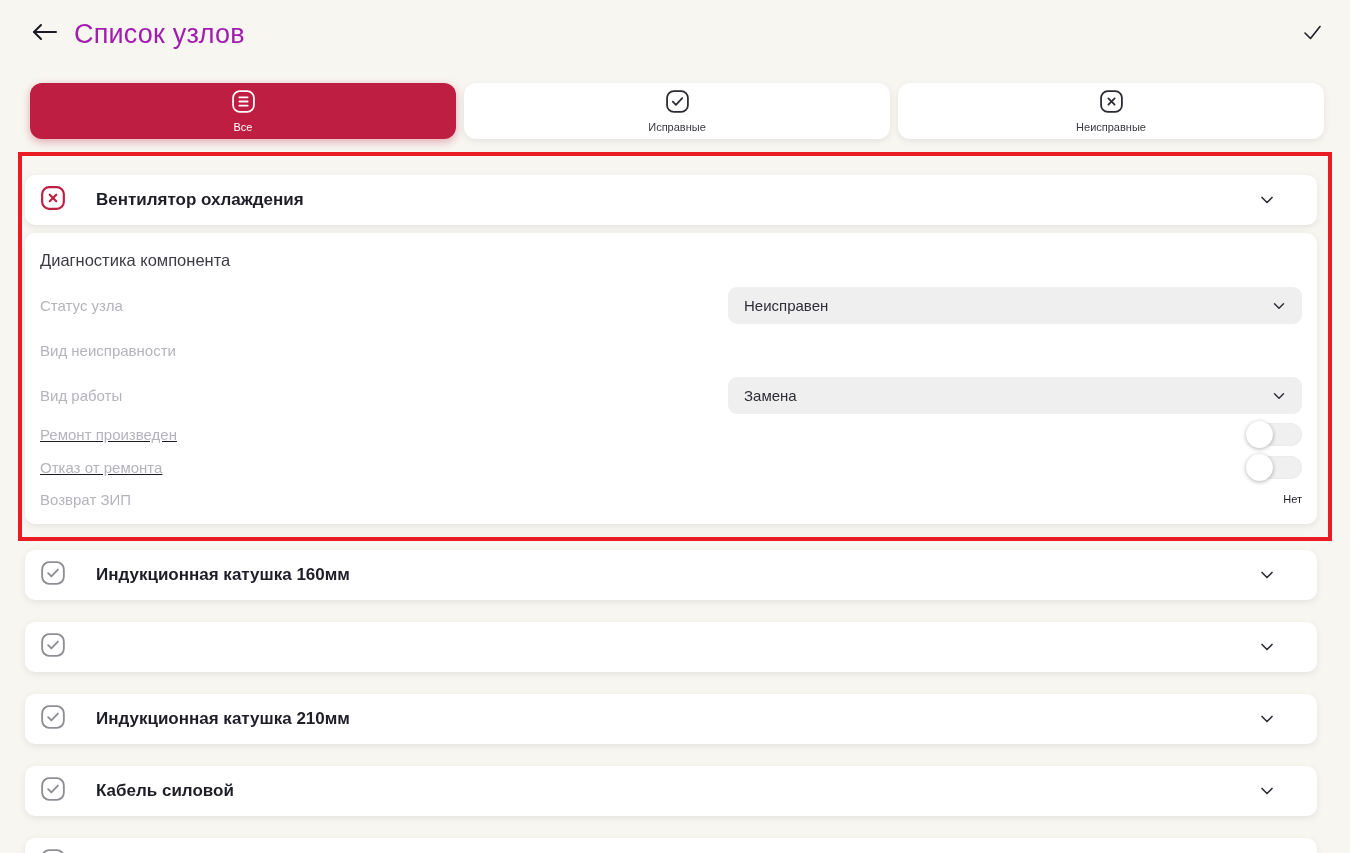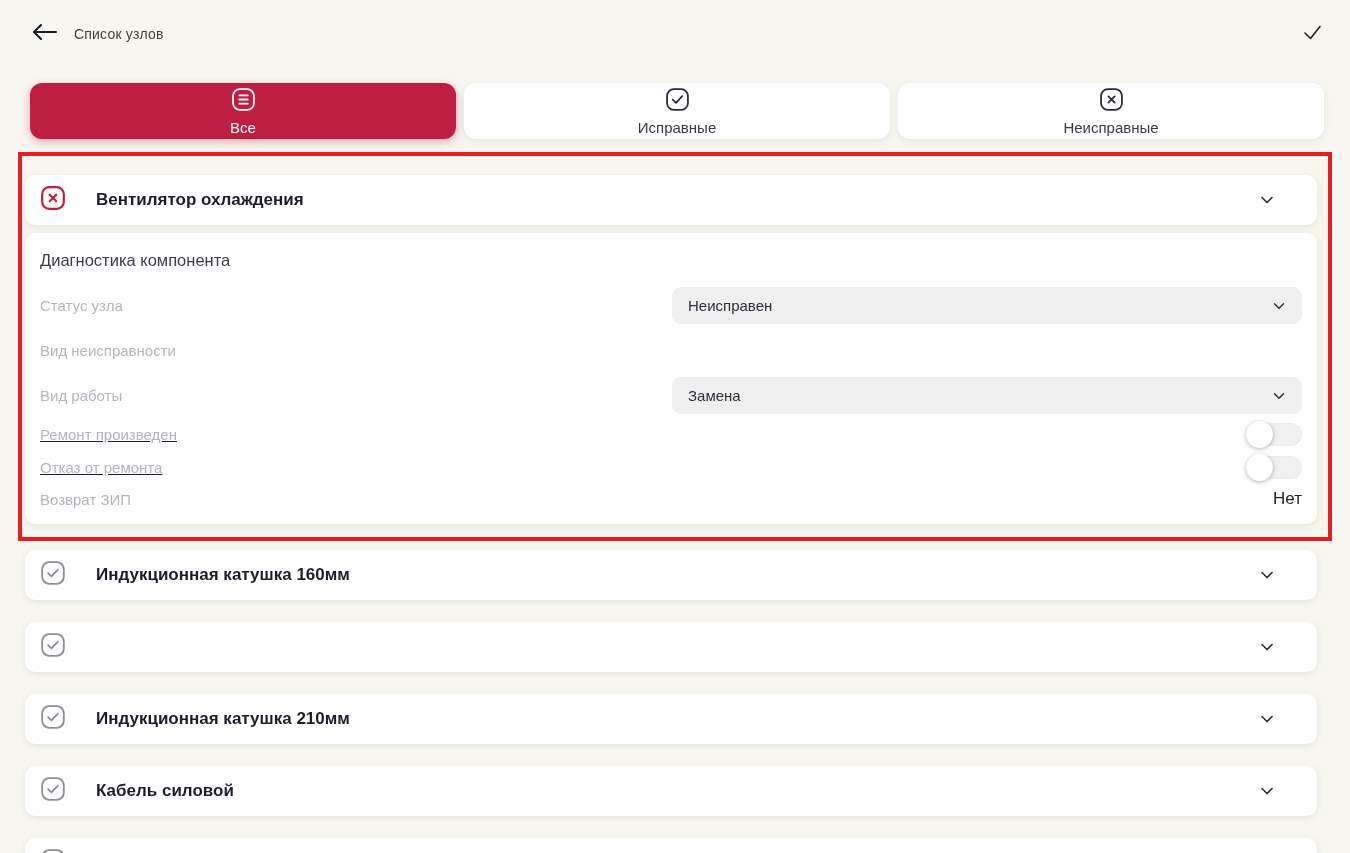--- a/index.html
+++ b/index.html
@@ -11,35 +11,35 @@
     position: relative;
     color: #1C1C26;
   }
 
   
   .app-header {
     position: absolute; top: 14px; left: 30px; right: 25px; height: 40px;
     display: flex; align-items: center;
   }
   .back-btn { display: flex; align-items: center; cursor: pointer; margin-right: 16px; }
-  .page-title { font-size: 14px; font-weight: 400; color: #404040; letter-spacing: .2px; }
+  .page-title { font-size: 27px; font-weight: 400; color: #a21caf; letter-spacing: .2px; }
   .confirm-btn { margin-left: auto; display: flex; align-items: center; cursor: pointer; }
 
   
   .tabs {
     position: absolute; top: 83px; left: 30px; width: 1294px; height: 56px;
     display: flex; gap: 8px;
   }
   .tab {
     flex: 1; border-radius: 12px; background: #FFFFFF;
     box-shadow: 0 2px 6px rgba(60,60,60,.10);
     display: flex; flex-direction: column; align-items: center; justify-content: center;
     gap: 3px; cursor: pointer;
   }
-  .tab .tab-label { font-size: 15px; color: #3A3A44; }
+  .tab .tab-label { font-size: 11px; color: #3A3A44; }
   .tab svg { stroke: #2A2A33; }
   .tab.active { background: #BE1E42; box-shadow: 0 3px 8px rgba(190,30,66,.35); }
   .tab.active .tab-label { color: #FFFFFF; }
   .tab.active svg { stroke: #FFFFFF; }
 
   
   .content { position: absolute; top: 175px; left: 25px; width: 1292px; }
   .card {
     background: #FFFFFF; border-radius: 10px;
     box-shadow: 0 2px 6px rgba(60,60,60,.10);
@@ -55,37 +55,37 @@
   .acc-body { padding: 16px 15px 14px 15px; margin-bottom: 26px; }
   .section-title { font-size: 16.5px; color: #3C3C46; line-height: 22px; margin-bottom: 16px; }
 
   .field-row { display: flex; align-items: center; justify-content: space-between; }
   .row-select { height: 37px; margin-bottom: 8px; }
   .row-toggle { height: 24px; margin-bottom: 9px; text-decoration: underline; }
   .row-text   { height: 22px; }
   .field-label { font-size: 15px; color: #B4B4BC; }
 
   .select-control {
-    width: 630px; height: 37px; background: #F0EFEF; border-radius: 9px;
+    width: 574px; height: 37px; background: #F0EFEF; border-radius: 9px;
     display: flex; align-items: center; padding: 0 14px 0 16px; cursor: pointer;
   }
   .select-value { font-size: 15px; color: #2E2E38; }
   .select-control .chev { margin-left: auto; display: flex; align-items: center; }
 
   .toggle {
     width: 56px; height: 23px; border-radius: 12px; background: #F1F0F0;
     position: relative; cursor: pointer;
     box-shadow: inset 0 0 3px rgba(0,0,0,.05);
   }
   .toggle .knob {
     position: absolute; left: 0; top: -2px; width: 27px; height: 27px;
     border-radius: 50%; background: #FFFFFF;
     box-shadow: 0 1px 4px rgba(0,0,0,.30);
   }
-  .text-value { font-size: 17px; color: #1E1E28; }
+  .text-value { font-size: 11px; color: #1E1E28; }
 
   .collapsed { margin-bottom: 22px; }
 
   
   .icon-ok svg { stroke: #8E8E96; }
   .icon-bad svg { stroke: #BE1E42; }
 
   
   .highlight-rect {
     position: absolute; left: 18px; top: 152px; width: 1314px; height: 389px;

